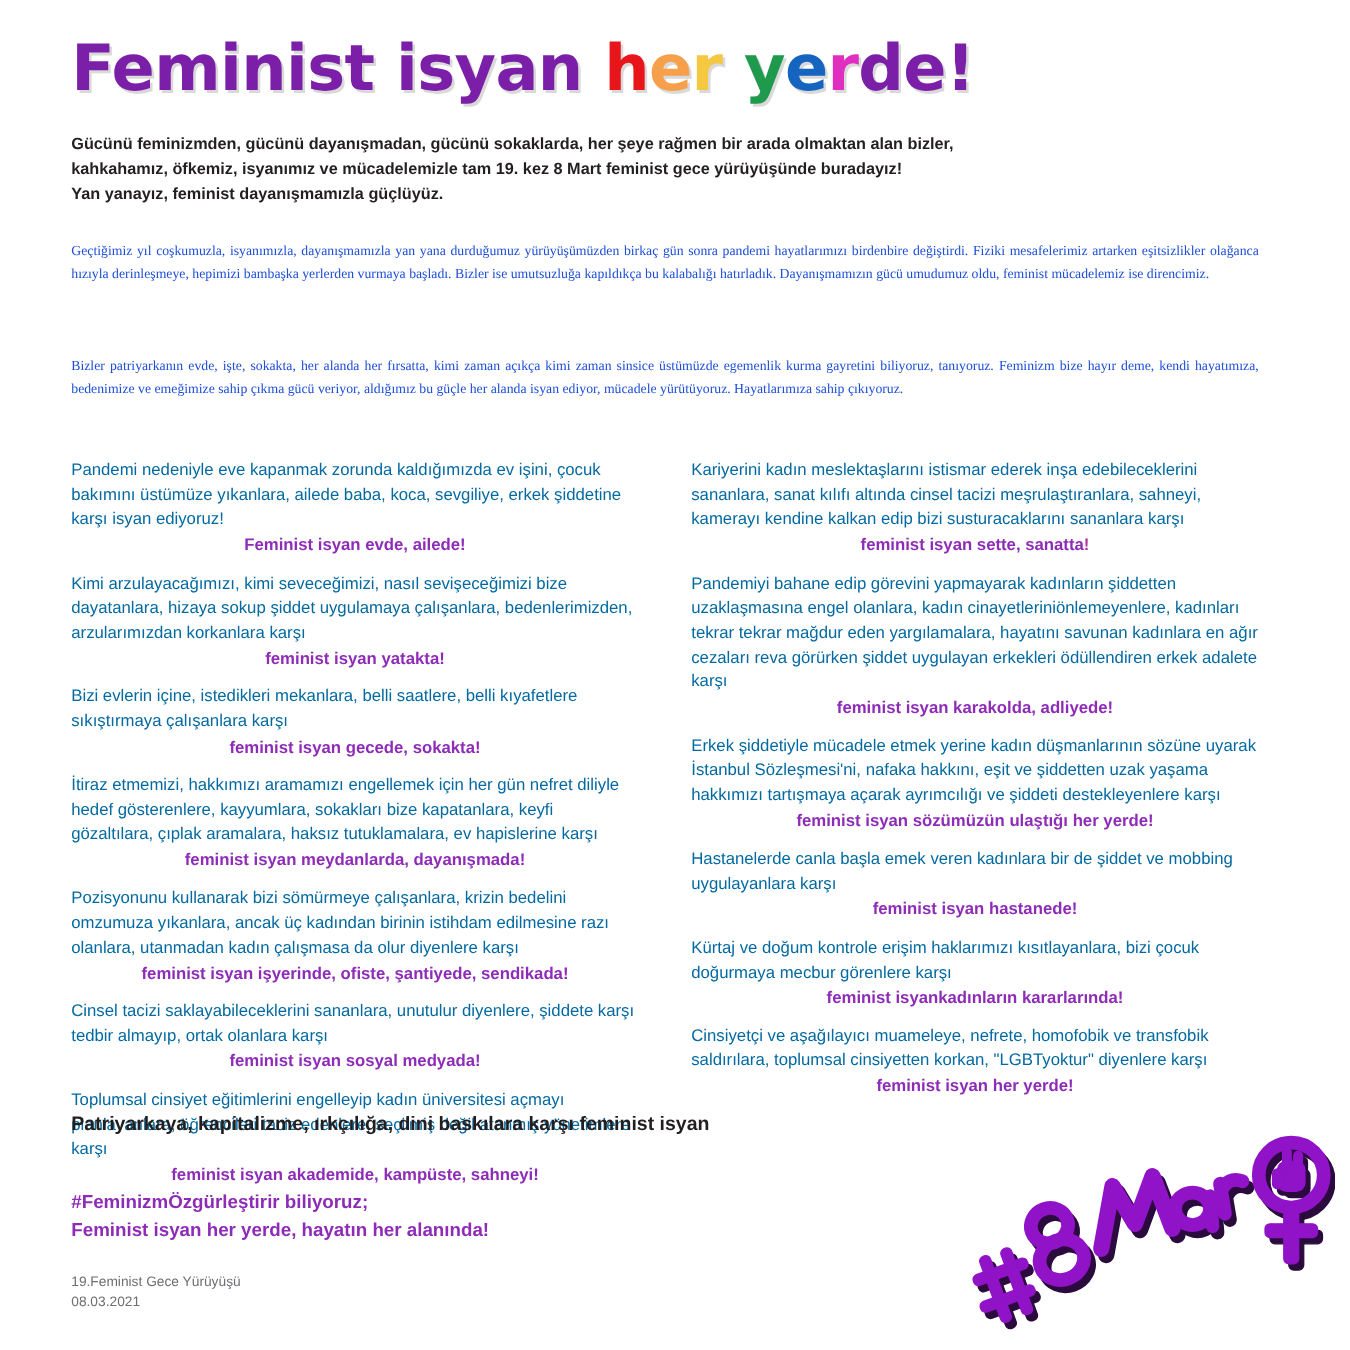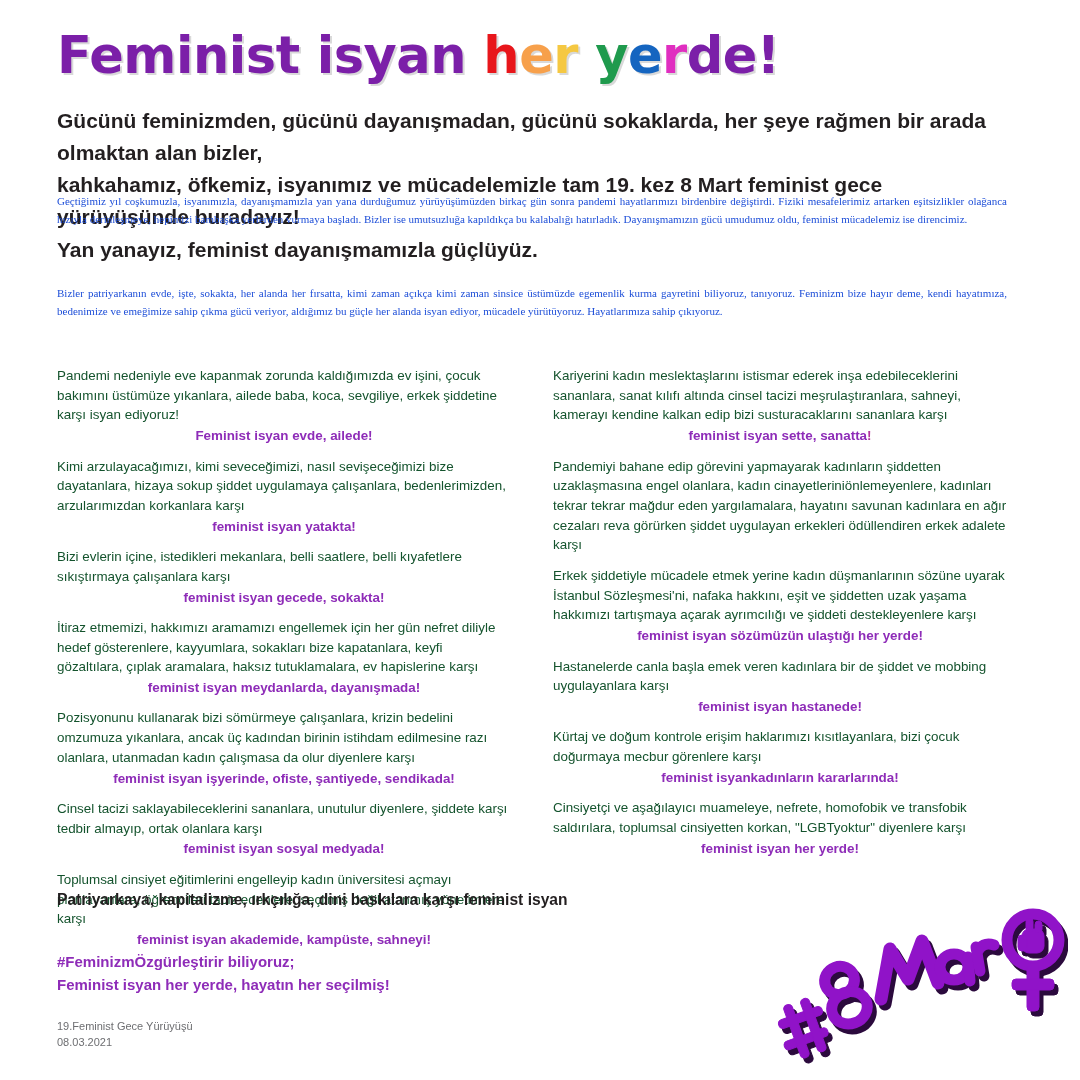--- a/index.html
+++ b/index.html
@@ -32,21 +32,21 @@
     font-family:"DejaVu Sans","Liberation Sans",sans-serif;
     text-shadow:2px 2px 0 rgba(120,120,120,0.28);
   }
   .title span{display:inline;}
 
   
   .lead{
     position:absolute;
     left:57px; top:105px;
     width:950px;
-    font-size:21px;
+    font-size:13px;
     font-weight:bold;
     color:#231f20;
     line-height:1.53;
     text-align:left;
   }
 
   
   .intro{
     position:absolute;
     left:57px;
@@ -67,21 +67,21 @@
     width:950px;
     display:flex;
     gap:42px;
   }
   .col{width:454px;}
   .blk{margin-bottom:11px;}
   .blk p.t{
     margin:0 0 1px 0;
     font-size:13.4px;
     line-height:1.47;
-    color:#14532d;
+    color:#0369a1;
   }
   .blk p.s{
     margin:0;
     font-size:13.4px;
     font-weight:bold;
     line-height:1.45;
     color:#8e2cb8;
     text-align:center;
   }
   .blk p.s .pink{color:#b4359e;}
@@ -169,20 +169,21 @@
           <p class="s">feminist isyan akademide, kampüste, sahneyi!</p>
         </div>
       </div>
     <div class="col" id="col-right">
         <div class="blk">
           <p class="t">Kariyerini kadın meslektaşlarını istismar ederek inşa edebileceklerini sananlara, sanat kılıfı altında cinsel tacizi meşrulaştıranlara, sahneyi, kamerayı kendine kalkan edip bizi susturacaklarını sananlara karşı</p>
           <p class="s">feminist isyan sette, sanatta<span class="pink">!</span></p>
         </div>
         <div class="blk">
           <p class="t">Pandemiyi bahane edip görevini yapmayarak kadınların şiddetten uzaklaşmasına engel olanlara, kadın cinayetleriniönlemeyenlere, kadınları tekrar tekrar mağdur eden yargılamalara, hayatını savunan kadınlara en ağır cezaları reva görürken şiddet uygulayan erkekleri ödüllendiren erkek adalete karşı</p>
+          <p class="s">feminist isyan karakolda, adliyede!</p>
         </div>
         <div class="blk">
           <p class="t">Erkek şiddetiyle mücadele etmek yerine kadın düşmanlarının sözüne uyarak İstanbul Sözleşmesi'ni, nafaka hakkını, eşit ve şiddetten uzak yaşama hakkımızı tartışmaya açarak ayrımcılığı ve şiddeti destekleyenlere karşı</p>
           <p class="s">feminist isyan sözümüzün ulaştığı her yerde!</p>
         </div>
         <div class="blk">
           <p class="t">Hastanelerde canla başla emek veren kadınlara bir de şiddet ve mobbing uygulayanlara karşı</p>
           <p class="s">feminist isyan hastanede!</p>
         </div>
         <div class="blk">
@@ -195,21 +196,21 @@
         </div>
       </div>
   </div>
 
   <div class="closing">
     <div>Patriyarkaya, kapitalizme, ırkçılığa, dini baskılara karşı feminist isyan</div>
   </div>
 
   <div class="hashtag">
     <div>#FeminizmÖzgürleştirir biliyoruz;</div>
-    <div>Feminist isyan her yerde, hayatın her seçilmiş!</div>
+    <div>Feminist isyan her yerde, hayatın her alanında!</div>
   </div>
 
   <div class="footer">
     <div>19.Feminist Gece Yürüyüşü</div>
     <div>08.03.2021</div>
   </div>
 
   <div class="logo">
     <svg viewBox="0 0 300 170" xmlns="http://www.w3.org/2000/svg" aria-hidden="true">
       <defs>

